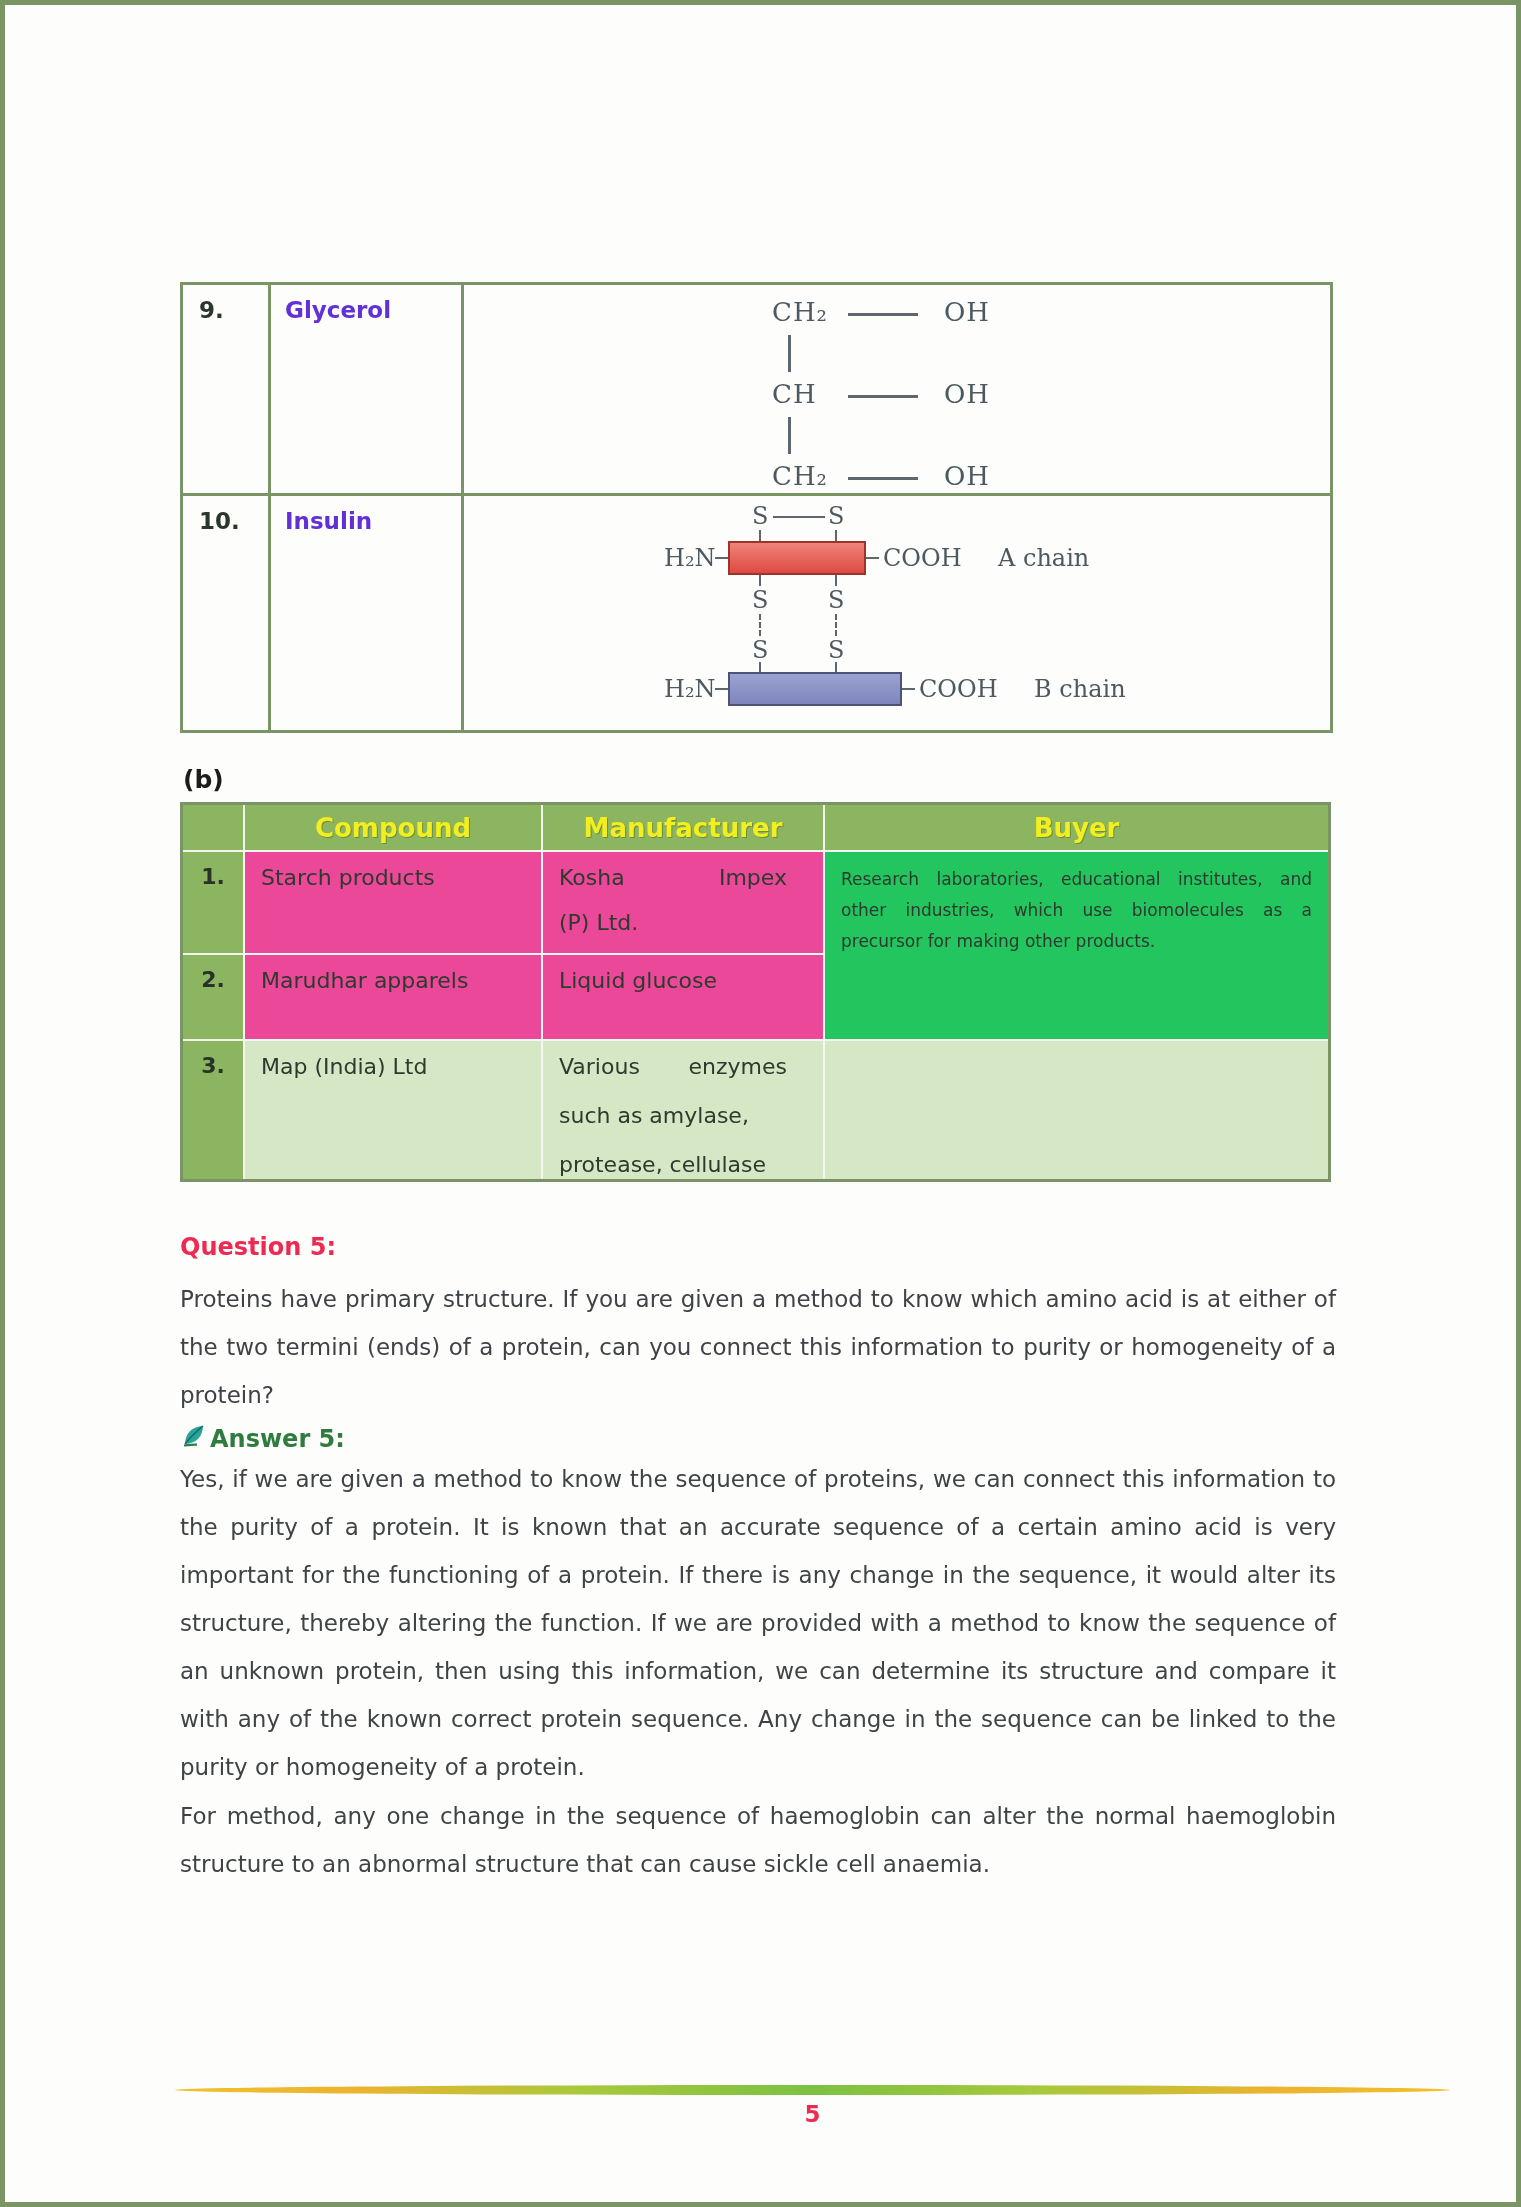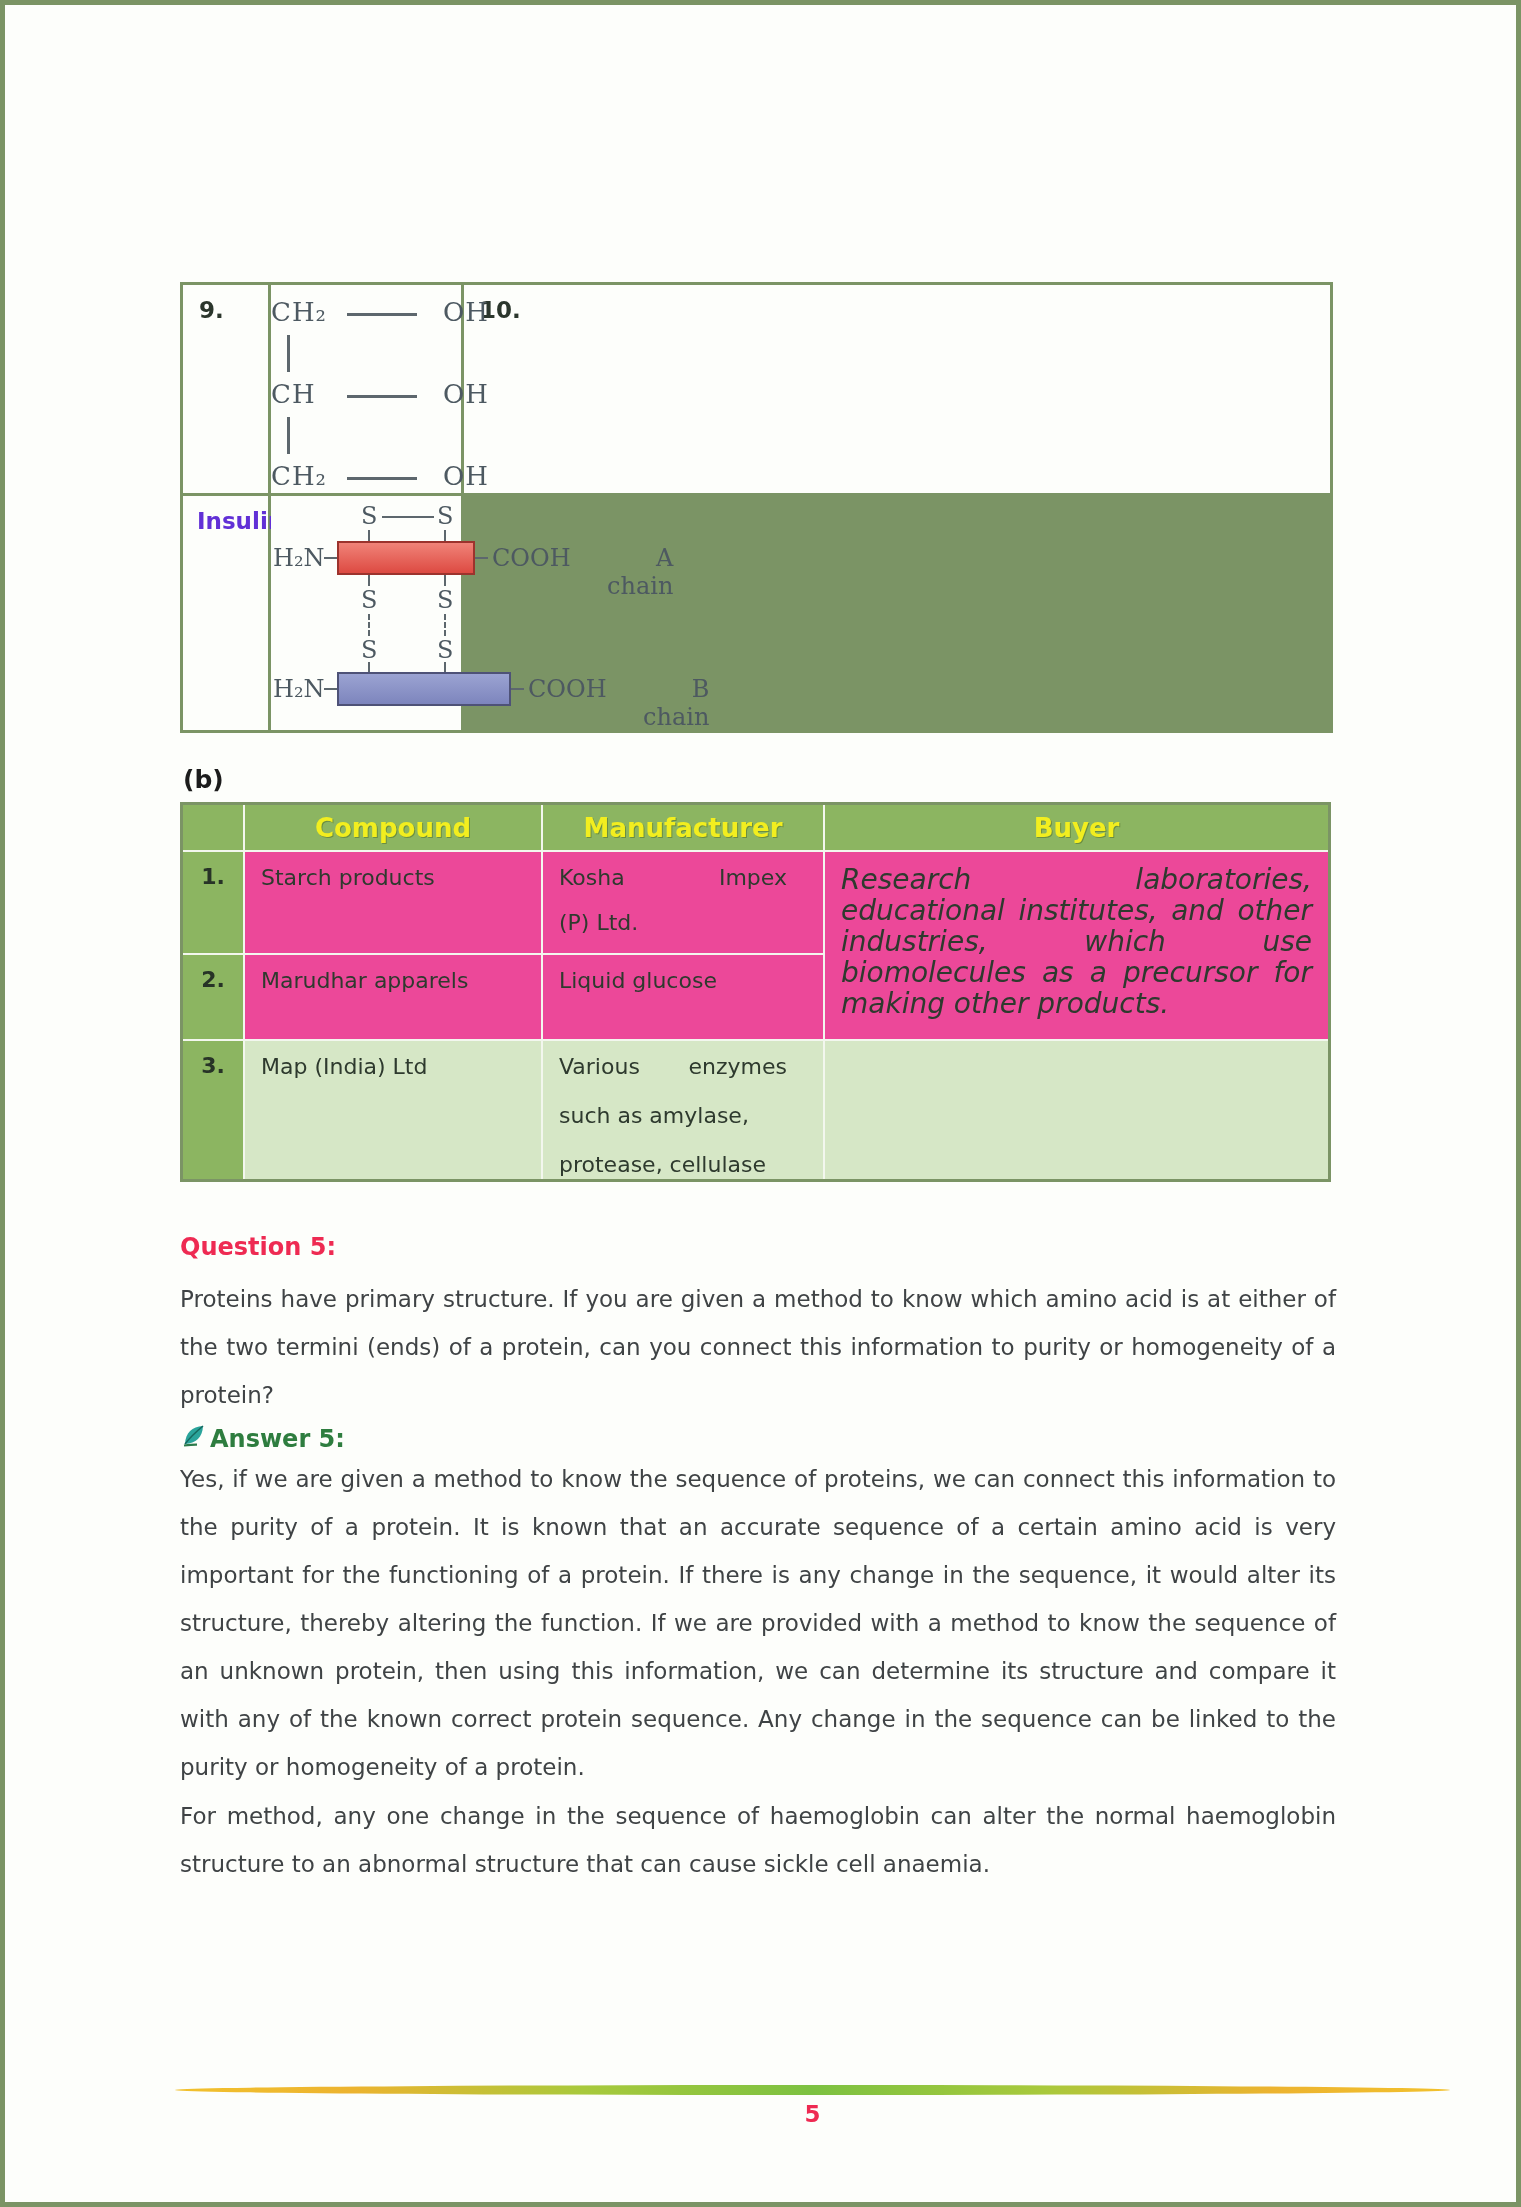--- a/index.html
+++ b/index.html
@@ -61,22 +61,22 @@
   }
   .b-table > div{box-sizing:border-box;}
   .hdr{background:#8cb561;display:flex;align-items:center;justify-content:center;
     font-weight:bold;font-size:26px;color:#f2ee1f;text-shadow:1px 1px 0 rgba(80,110,40,.55);}
   .numcell{background:#8cb561;font-weight:bold;font-size:22px;color:#273327;padding:12px 0 0 0;text-align:center;}
   .datacell{background:#ec4899;font-size:22px;padding:13px 14px 0 16px;}
   .row3cell{background:#d6e7c6;}
   .jline{display:flex;justify-content:space-between;padding-right:22px;}
   .manu-l2{margin-top:20px;}
   .cmp-line{margin-top:24px;}
-  .buyer-merged{grid-column:4;grid-row:2 / 4;background:#ec4899;font-size:28px;
-    padding:12px 16px 0 16px;text-align:justify;line-height:31px;font-style:italic;}
+  .buyer-merged{grid-column:4;grid-row:2 / 4;background:#22c55e;font-size:17px;
+    padding:12px 16px 0 16px;text-align:justify;line-height:31px;}
 
   
   .qa{position:absolute;left:175px;top:1228px;width:1156px;color:#3f4345;}
   .q-label{color:#ee2a52;font-weight:bold;font-size:24px;margin-bottom:14px;}
   .q-text{font-size:23px;line-height:48px;text-align:justify;}
   .a-label-row{display:flex;align-items:center;margin-top:6px;margin-bottom:2px;}
   .a-label{color:#2e7d3f;font-weight:bold;font-size:24px;}
   .leaf{width:28px;height:28px;margin-right:2px;margin-top:-6px;}
   .a-text{font-size:23px;line-height:48px;text-align:justify;}
   .a-text2{font-size:23px;line-height:48px;text-align:justify;margin-top:1px;}
@@ -91,20 +91,21 @@
   .page-num{margin-top:6px;text-align:center;color:#ee2a52;font-weight:bold;font-size:23px;}
 </style>
 </head>
 <body>
 
 <div class="page">
 
   <div class="top-table">
 
     <div class="cell cell-num">9.</div>
+    <div class="cell cell-name">Glycerol</div>
     <div class="cell cell-diagram">
       <div class="glycerol">
         <span class="atom" style="left:0;top:0;">CH₂</span>
         <div class="bond-h" style="left:76px;top:16px;width:70px;"></div>
         <span class="atom" style="left:172px;top:0;">OH</span>
         <div class="bond-v" style="left:16px;top:38px;height:37px;"></div>
         <span class="atom" style="left:0;top:82px;">CH</span>
         <div class="bond-h" style="left:76px;top:98px;width:70px;"></div>
         <span class="atom" style="left:172px;top:82px;">OH</span>
         <div class="bond-v" style="left:16px;top:120px;height:37px;"></div>

